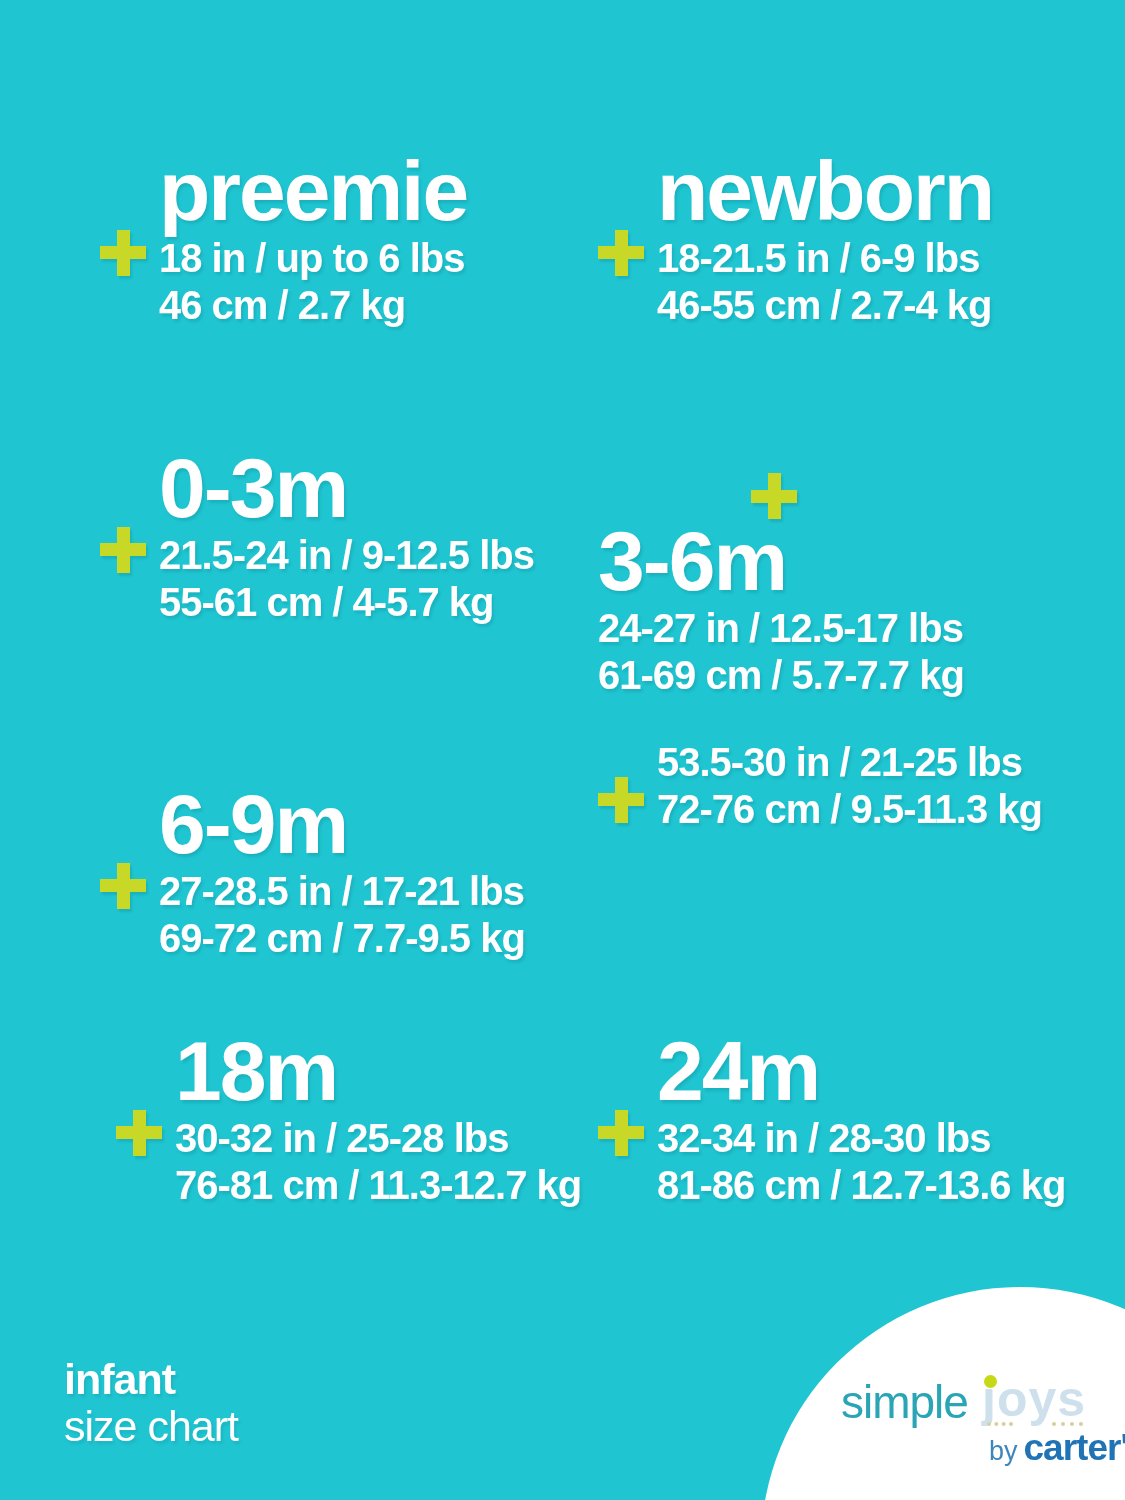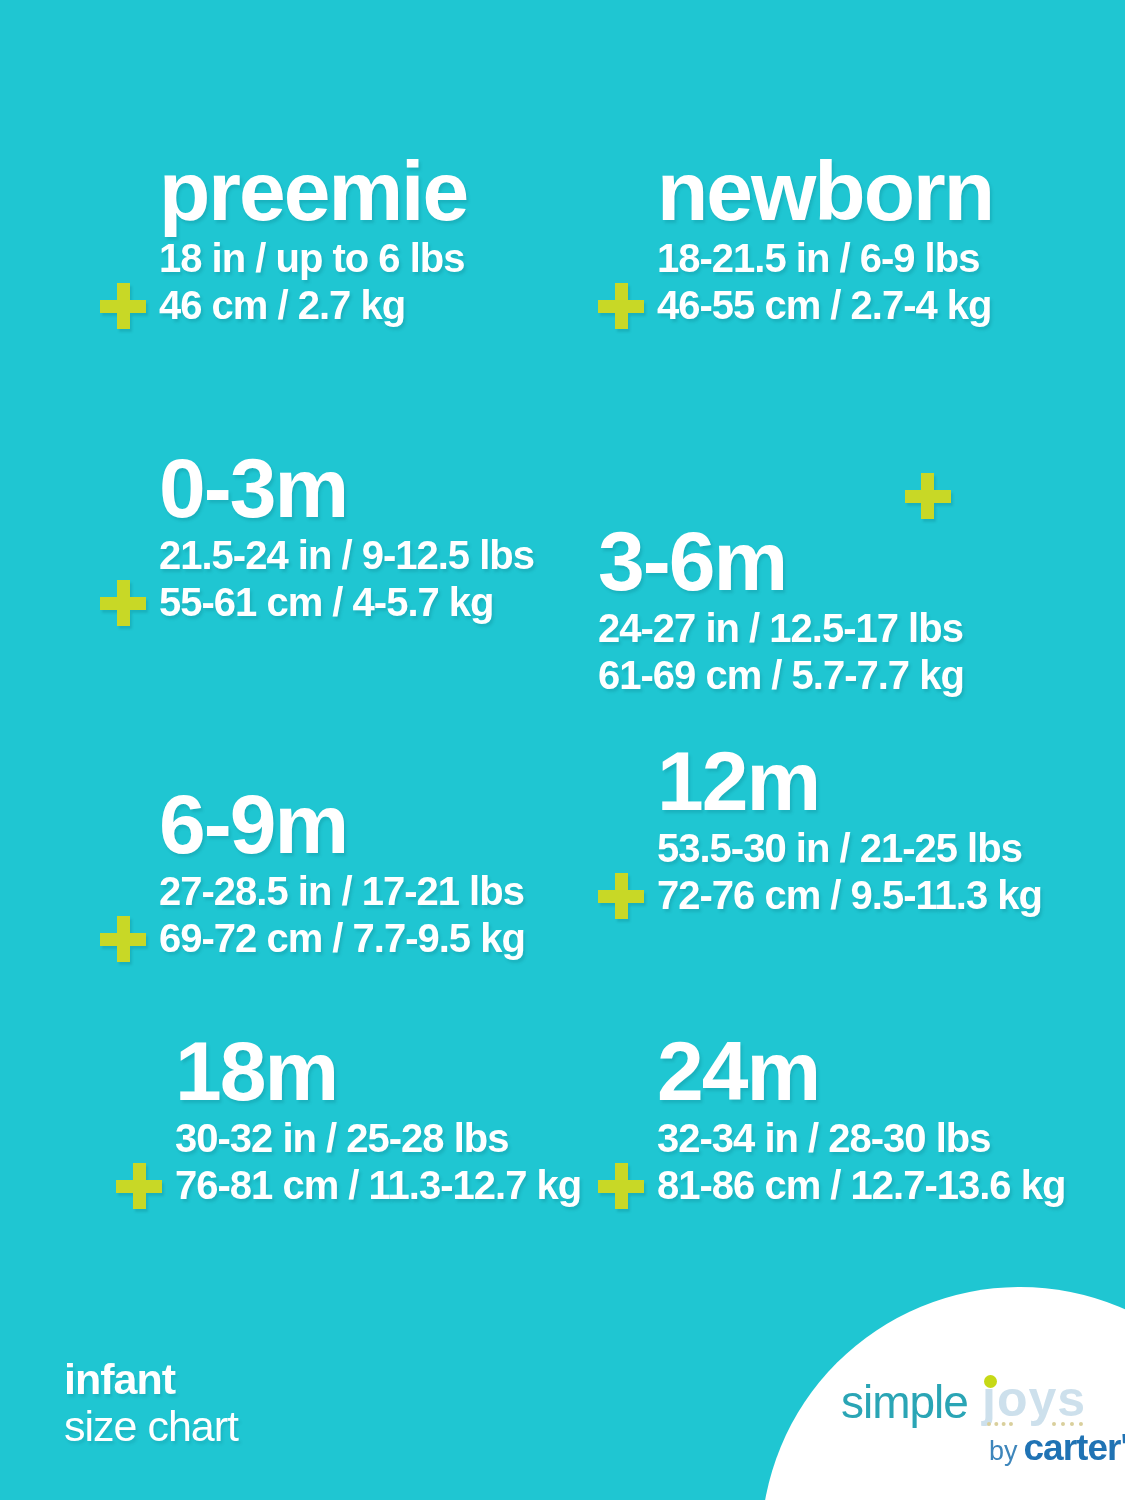--- a/index.html
+++ b/index.html
@@ -21,21 +21,21 @@
     width:1125px; height:1500px;
     background:var(--background);
     overflow:hidden;
     font-family:"Liberation Sans", sans-serif;
   }
 
   
   .size-block {
     position:absolute;
     display:flex;
-    align-items:flex-end;
+    align-items:center;
     white-space:nowrap;
   }
   .plus {
     position:relative;
     width:46px; height:46px;
     margin-top:27px;
     margin-right:13px;
     flex-shrink:0;
     filter:drop-shadow(2px 3px 1px rgba(0,90,100,0.18));
   }
@@ -196,21 +196,20 @@
     <span class="plus"></span>
     <div class="size-info">
       <div class="size-title">6-9m</div>
       <div class="size-line">27-28.5 in / 17-21 lbs</div>
       <div class="size-line">69-72 cm / 7.7-9.5 kg</div>
     </div>
   </div>
   <div class="size-block pos-r3c2">
     <span class="plus"></span>
     <div class="size-info">
-      <div class="size-title">12m</div>
       <div class="size-line">53.5-30 in / 21-25 lbs</div>
       <div class="size-line">72-76 cm / 9.5-11.3 kg</div>
     </div>
   </div>
 
   <div class="size-block pos-r4c1">
     <span class="plus"></span>
     <div class="size-info">
       <div class="size-title">18m</div>
       <div class="size-line">30-32 in / 25-28 lbs</div>

